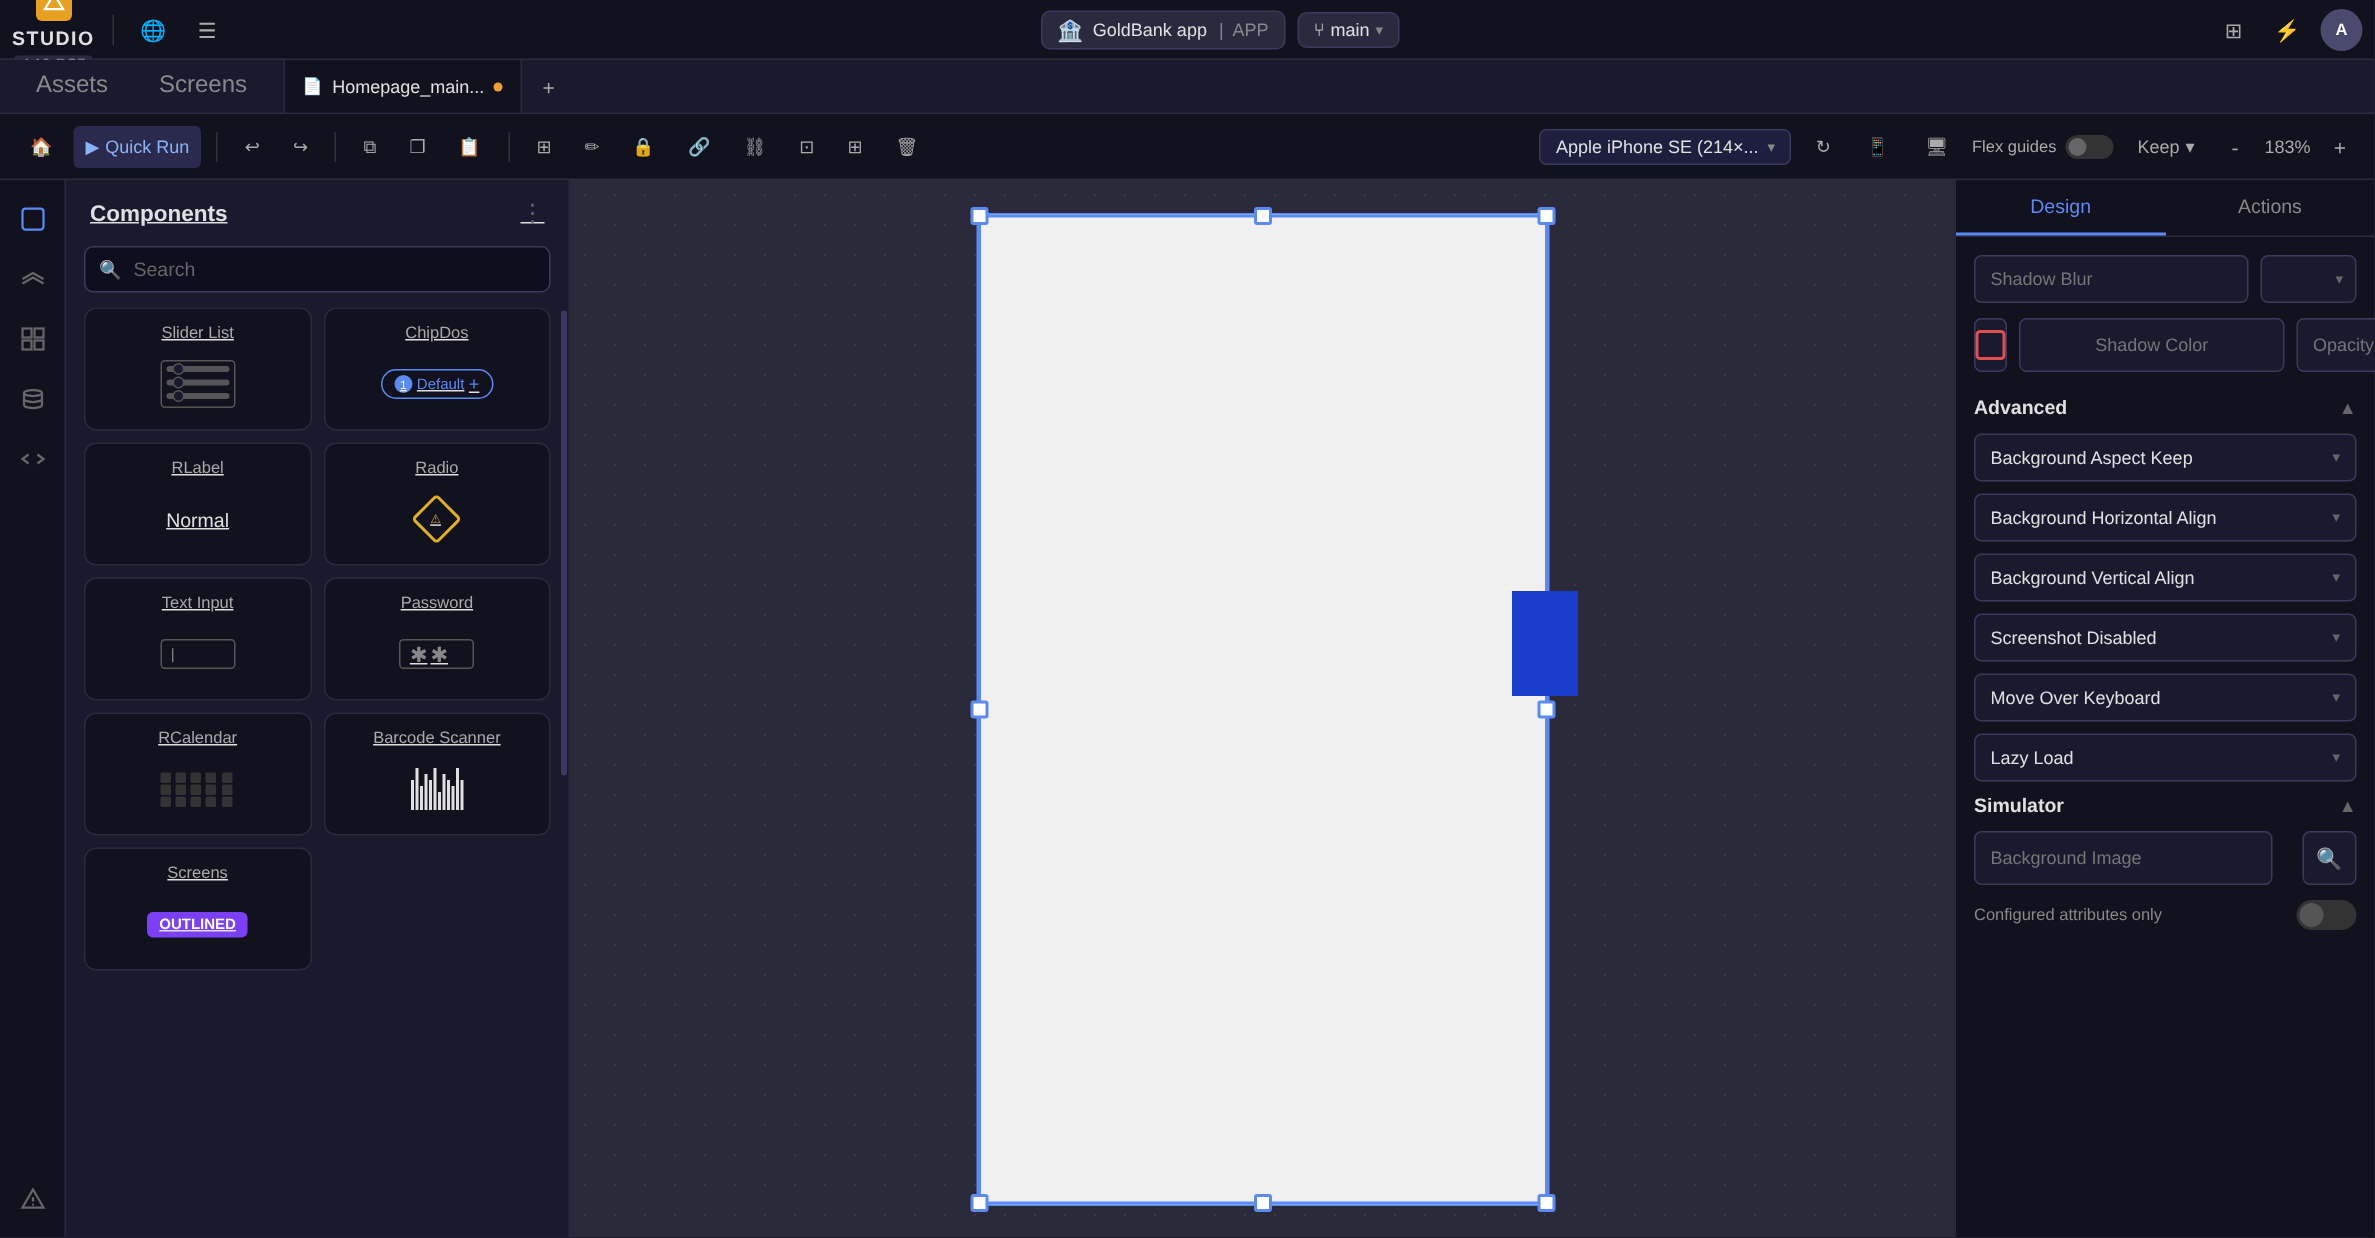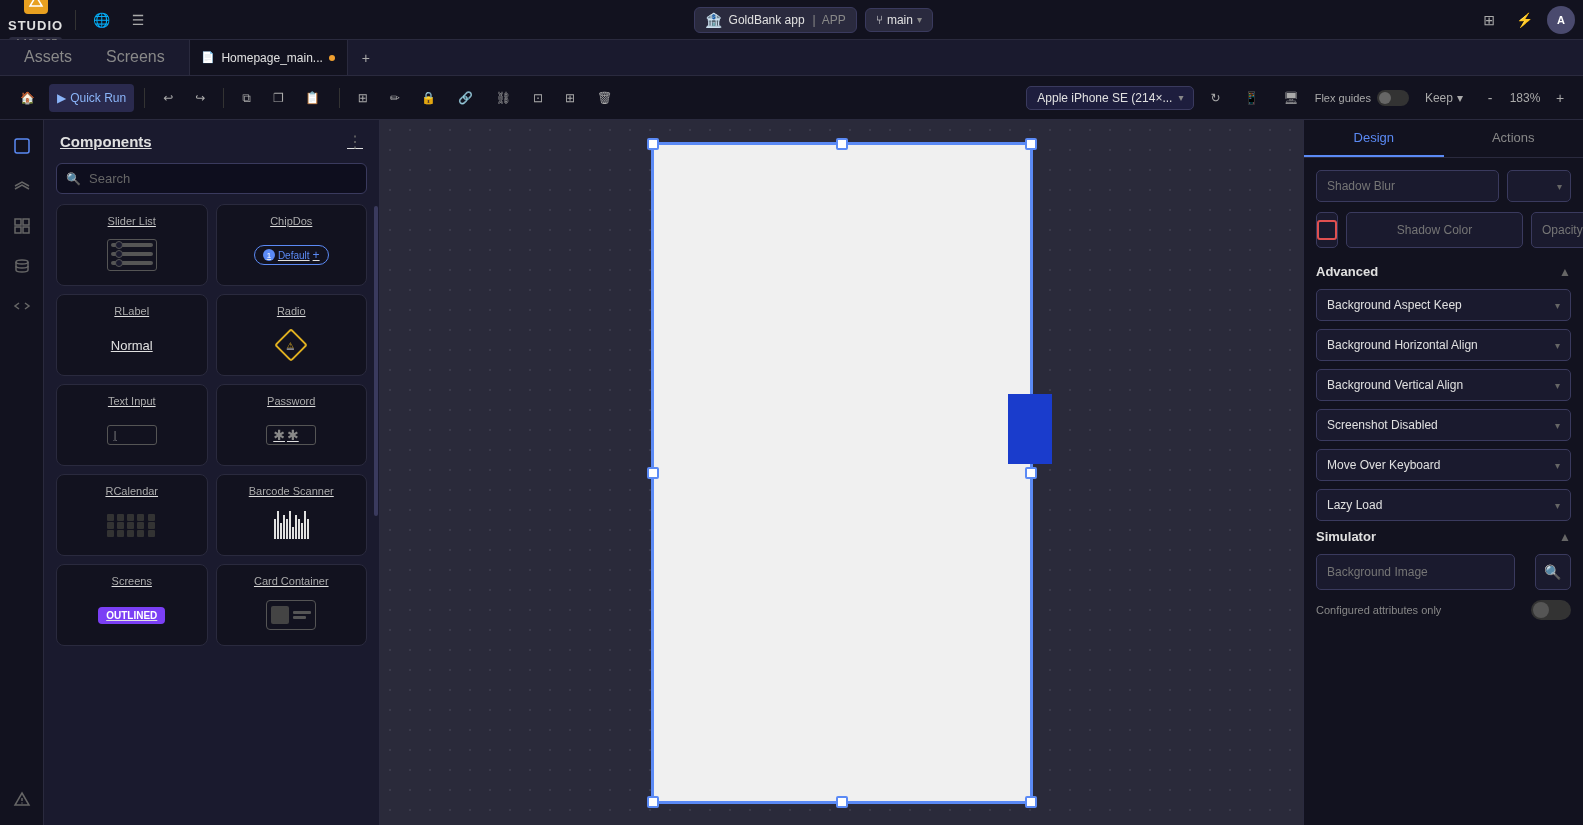--- a/index.html
+++ b/index.html
@@ -443,32 +443,20 @@
             </div>
           </div>
 
           <div class="component-card">
             <span class="component-label">Screens</span>
             <div class="component-preview">
               <div class="prev-rbutton">OUTLINED</div>
             </div>
           </div>
 
-          <div class="component-card">
-            <span class="component-label">Card Container</span>
-            <div class="component-preview">
-              <div class="prev-card">
-                <div class="prev-card-avatar"></div>
-                <div class="prev-card-lines">
-                  <div class="prev-card-line" style="width:100%"></div>
-                  <div class="prev-card-line" style="width:70%"></div>
-                </div>
-              </div>
-            </div>
-          </div>
 
         </div>
 
         <div class="vert-scrollbar">
           <div class="vert-thumb"></div>
         </div>
       </div>
     </div>
 
     <div class="canvas-area">

